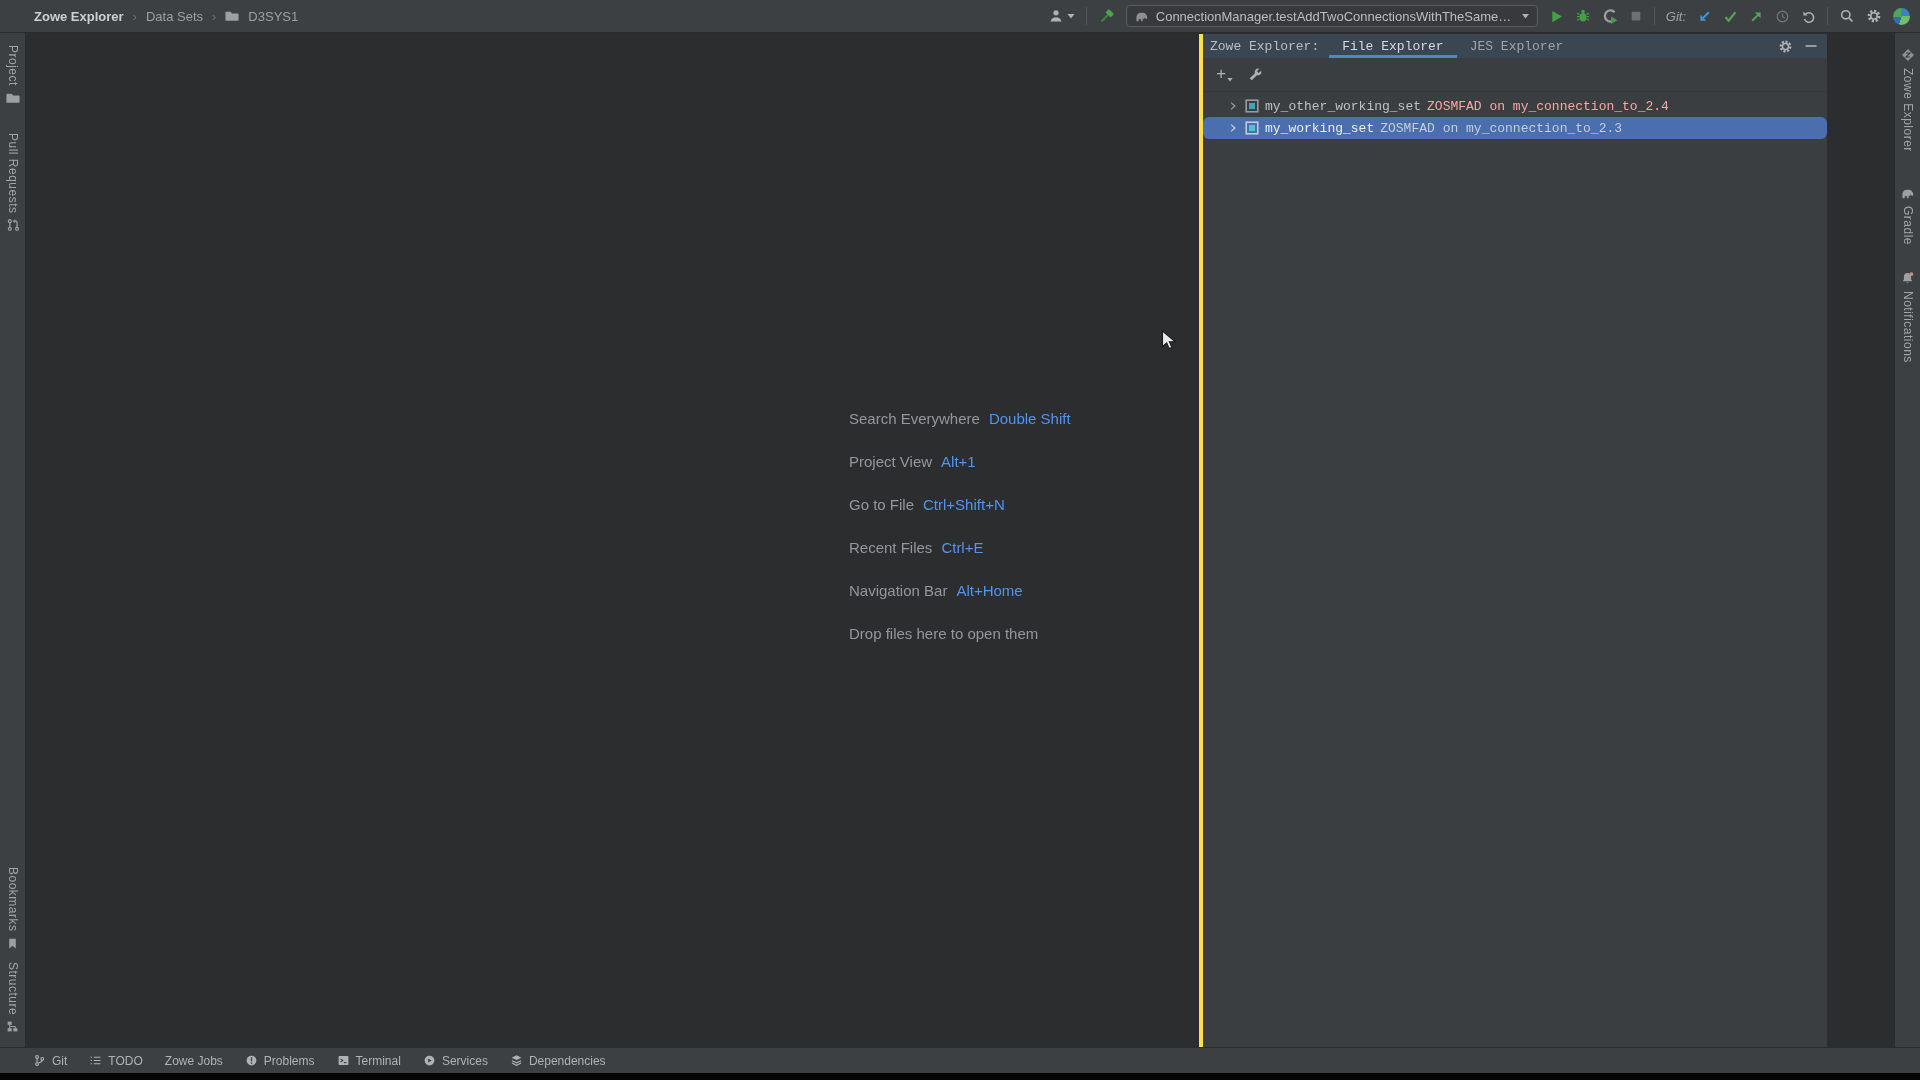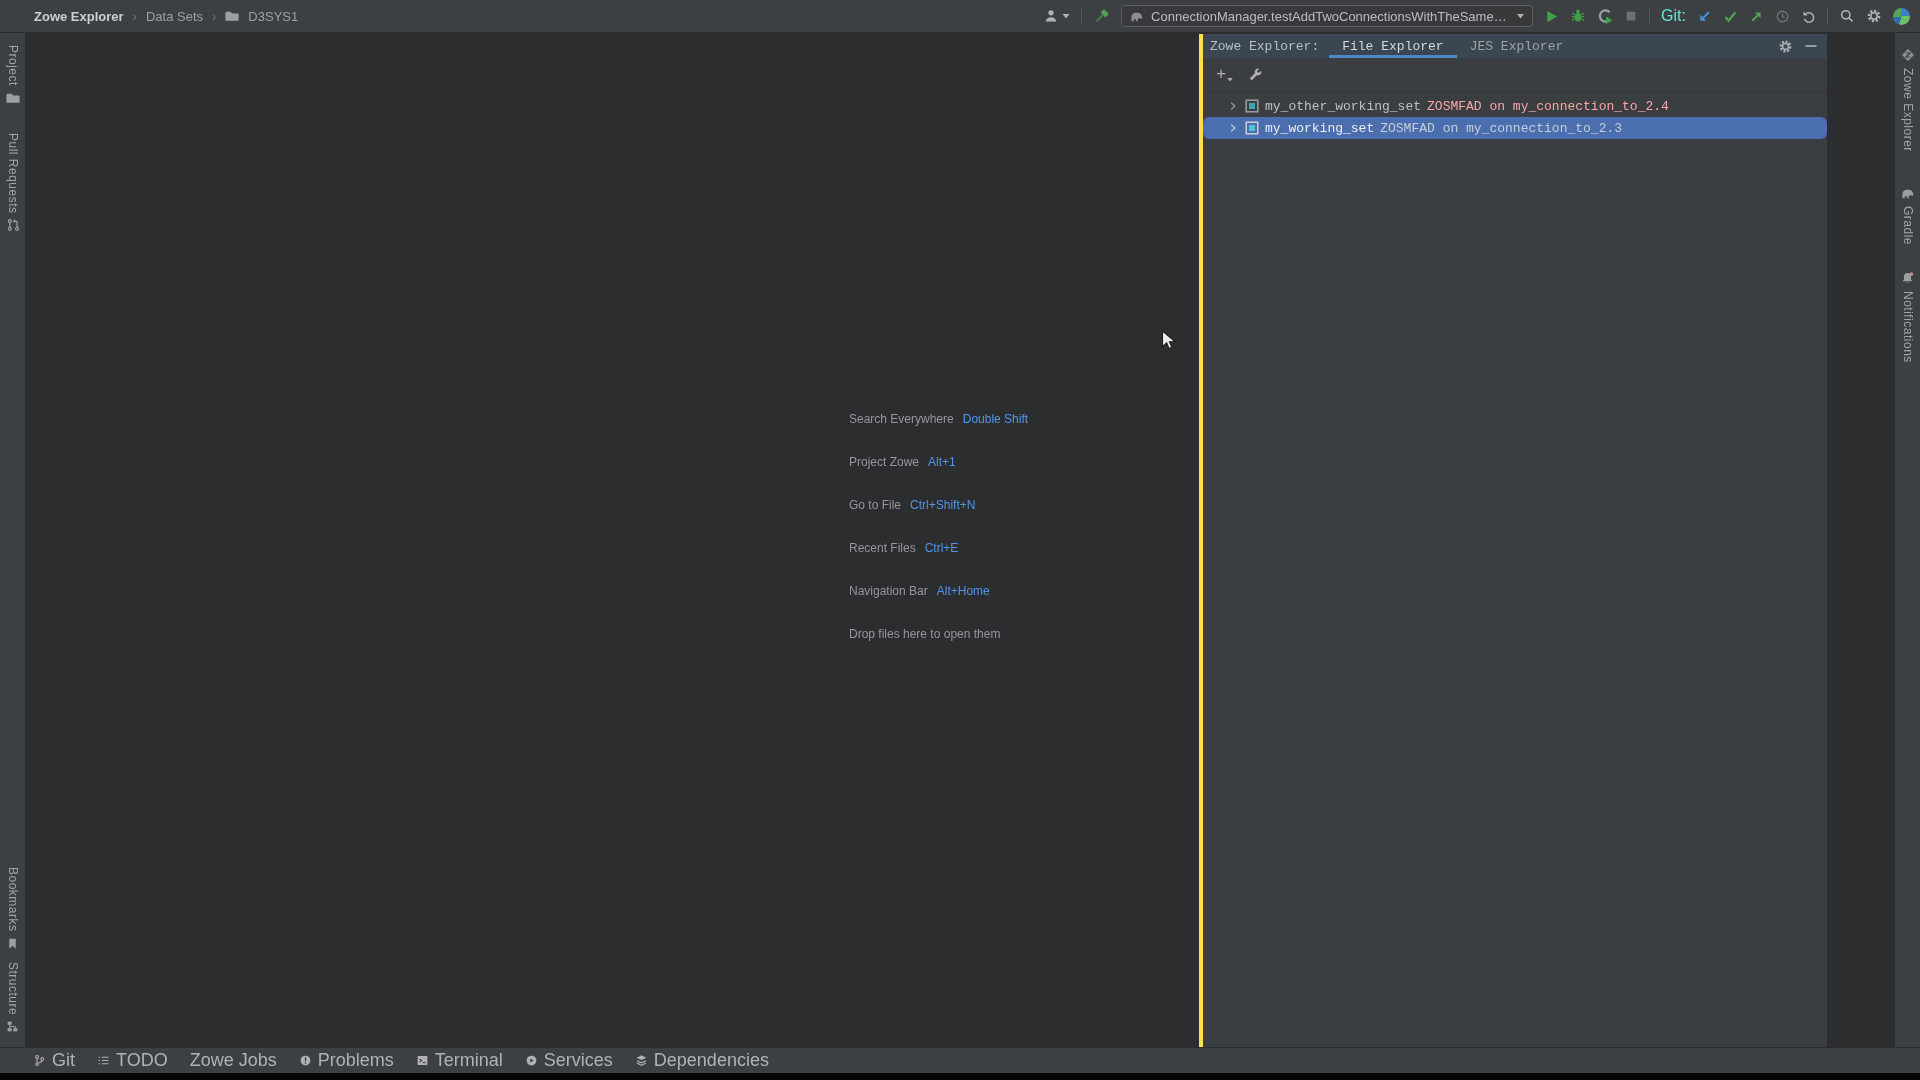--- a/index.html
+++ b/index.html
@@ -21,21 +21,21 @@
   .breadcrumbs .crumb-root { color:#CDD0D2; font-weight:bold; }
   .crumb-sep { color:#6E7173; font-size:13px; }
   .toolbar-right { margin-left:auto; display:flex; align-items:center; gap:11px; }
   .tb-sep { width:1px; height:18px; background:#55585A; }
   .run-combo {
     display:flex; align-items:center; gap:7px; height:22px; width:412px;
     background:#37393B; border:1px solid #5A5E60; border-radius:4px;
     padding:0 7px; color:#BBBEC0; font-size:13px; white-space:nowrap;
   }
   .run-combo .combo-text { overflow:hidden; text-overflow:ellipsis; flex:1; }
-  .git-label { color:#5eead4; font-size:16px; }
+  .git-label { color:#a3a3a3; font-size:13px;font-style:italic; }
   .ide-badge {
     width:17px; height:17px; border-radius:50%;
     background:conic-gradient(#3B82C4 0 25%, #6FBF66 25% 55%, #2F6FB0 55% 75%, #52A457 75% 100%);
   }
 
   
   .stripe {
     position:absolute; top:33px; width:26px; height:1014px; background:#3D4042;
     display:flex; flex-direction:column; align-items:center;
   }
@@ -49,21 +49,21 @@
   .stripe-spacer { flex:1; }
 
   
   #editor {
     position:absolute; left:27px; top:34px; width:1239px; height:1013px;
     background:#2B2D2F;
   }
   #shortcuts {
     position:absolute; left:822px; top:375px;
     display:flex; flex-direction:column; gap:23px;
-    font-size:12px; line-height:20px;
+    font-size:15px; line-height:20px;
   }
   .sc-row { display:flex; gap:9px; white-space:nowrap; }
   .sc-label { color:#95989B; }
   .sc-key { color:var(--shortcut_key_blue,#5394EC); }
 
   
   #zowe-panel {
     position:absolute; left:1199px; top:34px; width:628px; height:1013px;
     background:#3B3E40; border-left:4px solid #fde047;font-family:Liberation Mono, monospace;
   }
@@ -90,21 +90,21 @@
   .tree-row .detail { color:#fca5a5; }
   .tree-row.selected { background:var(--selection_blue,#4B6EAF);border-radius:6px; }
   .tree-row.selected .name { color:#ECEEF0; }
   .tree-row.selected .detail { color:#C5CEDB; }
 
   
   #bottom-bar {
     position:absolute; left:0; top:1047px; width:1920px; height:26px;
     background:#3D4042; border-top:1px solid #2A2C2E;
     display:flex; align-items:center; gap:22px; padding-left:33px;
-    font-size:18px; color:#B0B3B5;
+    font-size:12px; color:#B0B3B5;
   }
   .bb-item { display:flex; align-items:center; gap:6px; cursor:default; }
   #bottom-edge { position:absolute; left:0; top:1073px; width:1920px; height:7px; background:#050505; }
 
   
   #cursor { position:absolute; left:1161px; top:330px; pointer-events:none; }
 </style>
 </head>
 <body>
 
@@ -299,21 +299,21 @@
   <div class="stripe-spacer"></div>
 </div>
 
 <div id="editor">
   <div id="shortcuts">
     <div class="sc-row">
       <span class="sc-label">Search Everywhere</span>
       <span class="sc-key">Double Shift</span>
     </div>
     <div class="sc-row">
-      <span class="sc-label">Project Zowe</span>
+      <span class="sc-label">Project View</span>
       <span class="sc-key">Alt+1</span>
     </div>
     <div class="sc-row">
       <span class="sc-label">Go to File</span>
       <span class="sc-key">Ctrl+Shift+N</span>
     </div>
     <div class="sc-row">
       <span class="sc-label">Recent Files</span>
       <span class="sc-key">Ctrl+E</span>
     </div>

